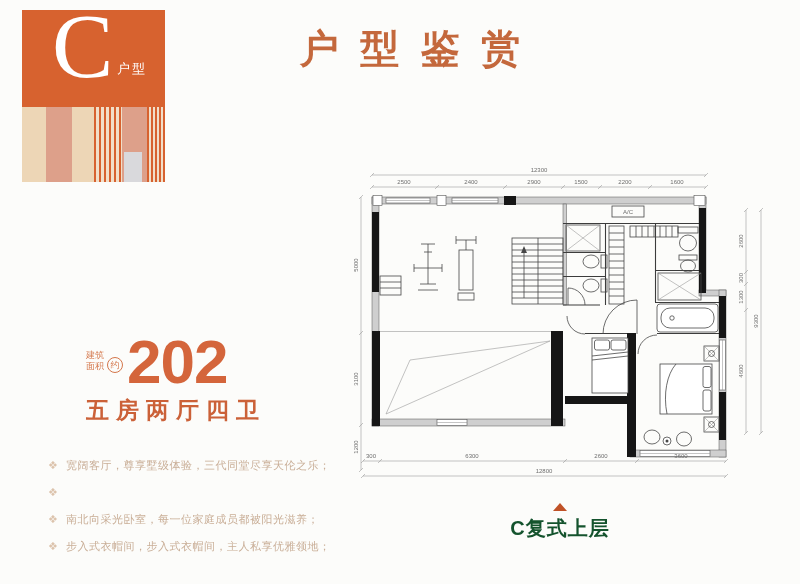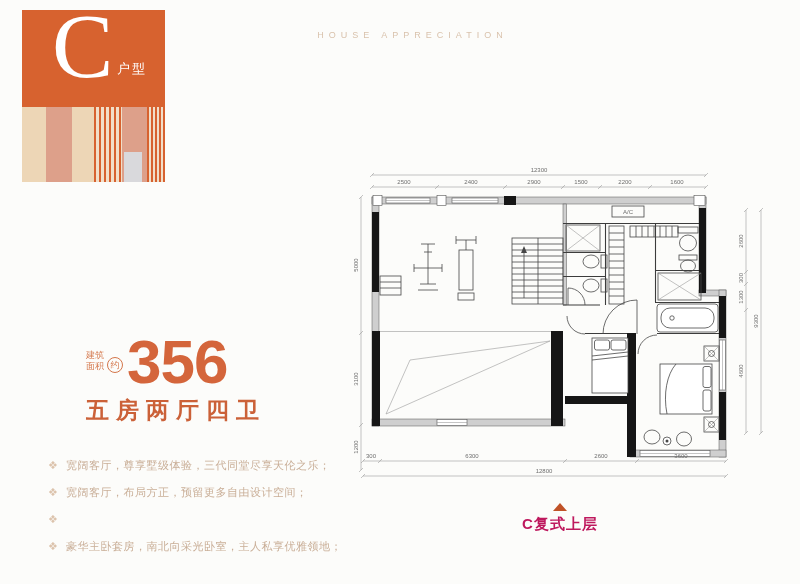--- a/index.html
+++ b/index.html
@@ -54,21 +54,21 @@
   .furn{fill:none;stroke:#474747;stroke-width:.8;}
   .furnf{fill:#FFFFFF;stroke:#474747;stroke-width:.8;}
   .dim{stroke:#8A8A8A;stroke-width:.5;fill:none;}
   .xline{stroke:#9A9A9A;stroke-width:.6;fill:none;}
   .dimtxt{font-family:"Liberation Sans",sans-serif;font-size:6px;fill:#6F6F6F;}
 
   
   .plan-caption{position:absolute;left:495px;top:503px;width:130px;text-align:center;}
   .cap-tri{margin:0 auto;width:0;height:0;border-left:7px solid transparent;
         border-right:7px solid transparent;border-bottom:8px solid #C05227;}
-  .cap-text{margin-top:4px;font-size:15px;font-weight:700;color:#be185d;letter-spacing:1px;}
+  .cap-text{margin-top:4px;font-size:20px;font-weight:700;color:#14532d;letter-spacing:1px;}
 </style>
 </head>
 <body>
 
 <div class="page">
 
   <div class="badge">
     <div class="badge-top">
       <div class="badge-letter">C</div>
       <div class="badge-label">户型</div>
@@ -79,50 +79,50 @@
       <div class="s2b"></div>
       <div class="s3"></div>
       <div class="s4">
           <div class="gray"></div>
         </div>
       <div class="s5"></div>
     </div>
   </div>
 
   <div class="header">
-    <div class="sub-title">HOUSE APPRECIATION</div>
+    <div class="main-title">户型鉴赏</div>
   </div>
 
   <div class="area-block">
     <div class="area-row">
       <div class="area-prefix">
         <div>建筑</div>
         <div>面积</div>
       </div>
       <div class="approx-circle">约</div>
-      <div class="area-value">356</div>
+      <div class="area-value">202</div>
     </div>
     <div class="rooms">五房两厅四卫</div>
   </div>
 
   <ul class="features" id="features">
       <li>
         <span class="f-bullet">❖</span>
         <span class="f-text">宽阔客厅，尊享墅级体验，三代同堂尽享天伦之乐；</span>
       </li>
       <li>
         <span class="f-bullet">❖</span>
-        <span class="f-text">宽阔客厅，布局方正，预留更多自由设计空间；</span>
       </li>
       <li>
         <span class="f-bullet">❖</span>
+        <span class="f-text">南北向采光卧室，每一位家庭成员都被阳光滋养；</span>
       </li>
       <li>
         <span class="f-bullet">❖</span>
-        <span class="f-text">豪华主卧套房，南北向采光卧室，主人私享优雅领地；</span>
+        <span class="f-text">步入式衣帽间，步入式衣帽间，主人私享优雅领地；</span>
       </li>
     </ul>
 
   <div class="plan-wrap">
     <svg id="plan" width="444" height="350" viewBox="348 158 444 350">
 
       <g class="dim">
         <line x1="372" y1="175" x2="706" y2="175"></line>
         <path d="M370 177l4-4M704 177l4-4"></path>
         <line x1="372" y1="187" x2="706" y2="187"></line>

